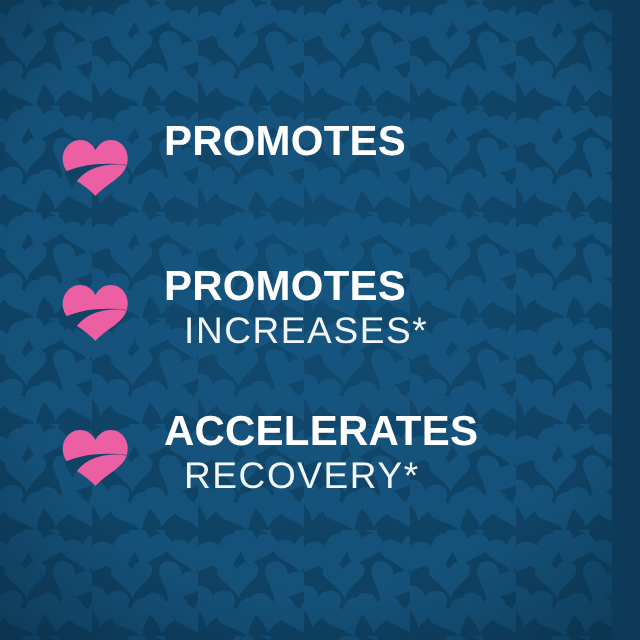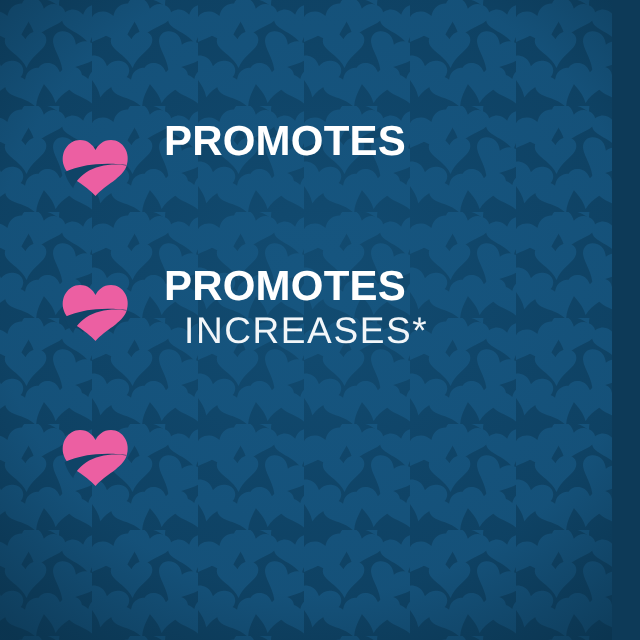--- a/index.html
+++ b/index.html
@@ -206,16 +206,20 @@
                    C 61,4 69,17 64.5,30
                    C 60.5,42 43,49 33.5,60 Z"></path>
           <path fill="#0f4467" d="M 64,29.5
                    C 52,27 35,29 24,36.5
                    C 16.5,41.6 12.6,47.4 11.2,52.2
                    C 7.6,47.9 4.2,42.6 2.6,36.2
                    C 10.5,32.3 22,29.2 34,28.2
                    C 45.5,27.2 56.5,27.7 64.8,29.1 Z"></path>
         </svg>
       </span>
+      <span class="benefit-text">
+        <span class="benefit-primary">ACCELERATES</span>
+        <span class="benefit-secondary">RECOVERY*</span>
+      </span>
     </div>
 
   </div>
 </div>
 
 </body></html>

